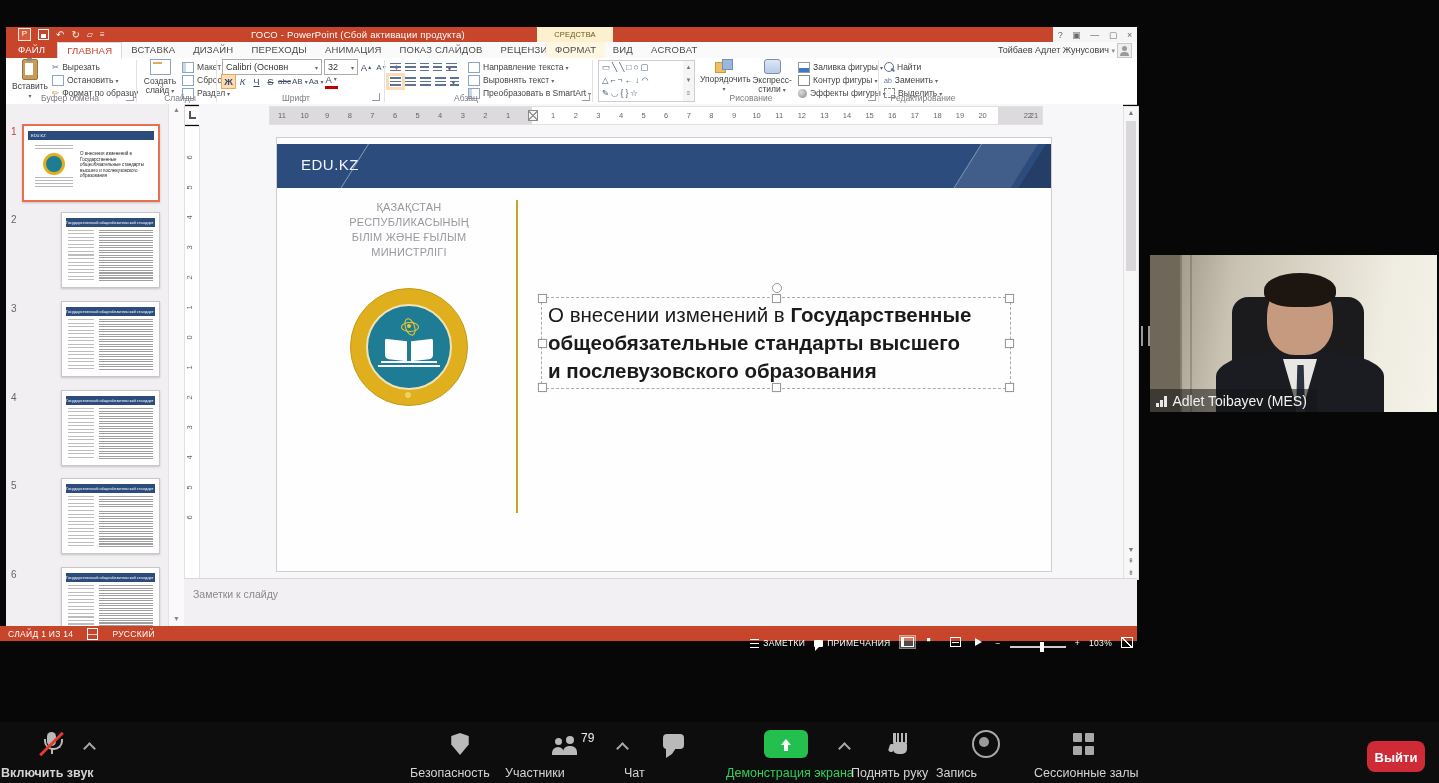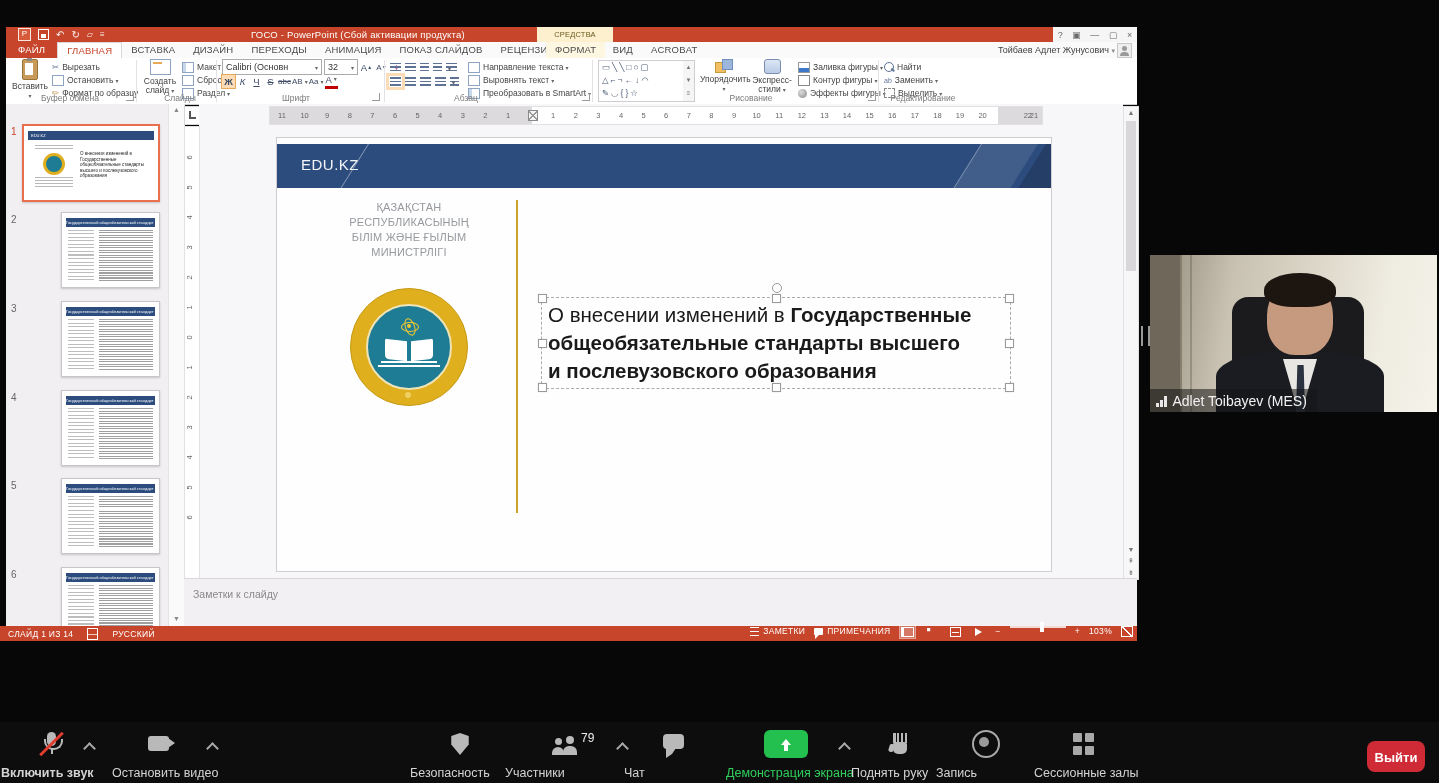--- a/index.html
+++ b/index.html
@@ -132,21 +132,21 @@
   .titlebox .txt{position:absolute;left:6px;top:3px;right:4px;font-size:20.5px;line-height:28px;color:#1a1a1a;}
   .titlebox b{font-weight:bold;}
   .hdl{position:absolute;width:7px;height:7px;background:#fff;border:1px solid #9a9a9a;box-shadow:0 0 1px rgba(0,0,0,.2);}
   .rot{position:absolute;left:50%;top:-15px;margin-left:-4px;width:8px;height:8px;border-radius:50%;background:#fff;border:1px solid #9a9a9a;}
 
   
   .notes{position:absolute;left:184px;top:578px;width:953px;height:48px;background:#F2F0F2;border-top:1px solid #D9D7D9;color:#8a8a8a;font-size:10.5px;}
   .notes .ph{position:absolute;left:9px;top:9px;}
   .statusbar{position:absolute;left:0px;top:626px;width:1137px;height:15px;background:#C6452B;color:#fff;font-size:8.5px;}
   .sb-left{position:absolute;left:8px;top:0;height:15px;display:flex;align-items:center;gap:14px;letter-spacing:.3px;}
-  .sb-right{position:absolute;right:4px;top:0;height:22px;display:flex;align-items:flex-start;gap:9px;letter-spacing:.3px;}
+  .sb-right{position:absolute;right:4px;top:0;height:22px;display:flex;align-items:flex-end;gap:9px;letter-spacing:.3px;}
   .ic-notes{display:inline-block;width:9px;height:7px;border-top:1px solid #fff;border-bottom:1px solid #fff;background:linear-gradient(#fff 0 0) center/9px 1px no-repeat;}
   .ic-comm{display:inline-block;width:9px;height:7px;background:#fff;border-radius:1px;position:relative;}
   .ic-comm::after{content:"";position:absolute;left:1px;top:7px;border:2px solid transparent;border-top-color:#fff;border-left-color:#fff;}
   .ic-book{display:inline-block;width:9px;height:10px;border:1px solid #fff;background:linear-gradient(transparent 45%,rgba(255,255,255,.7) 45% 55%,transparent 55%);}
   .sv{width:15px;height:12px;display:inline-flex;align-items:center;justify-content:center;}
   .sv.on{background:rgba(255,255,255,.28);outline:1px solid rgba(255,255,255,.5);}
   .g-norm{width:9px;height:8px;border:1px solid #fff;border-left-width:3px;}
   .g-sort{width:8px;height:8px;background:#fff;box-shadow:0 0 0 0 #fff;clip-path:polygon(0 0,40% 0,40% 40%,0 40%);outline:1px solid #fff;}
   .g-read{width:9px;height:8px;border:1px solid #fff;background:linear-gradient(#fff 0 0) center/7px 1px no-repeat;}
   .g-show{width:0;height:0;border:4px solid transparent;border-left:7px solid #fff;margin-left:3px;}
@@ -654,30 +654,20 @@
           <span class="zi mic">
             <span class="mic-b"></span>
             <span class="mic-s"></span>
             <span class="mic-st"></span>
             <span class="slash"></span>
           </span>
         </span>
         <span class="chev" style="left:84px;"></span>
         <div class="lbl">Включить звук</div>
       </div>
-      <div class="tb-item tb-stop-video" style="left: 112px; width: 101px;">
-        <span class="tb-ico">
-          <span class="zi cam">
-            <span class="cam-b"></span>
-            <span class="cam-l"></span>
-          </span>
-        </span>
-        <span class="chev" style="left:96px;"></span>
-        <div class="lbl">Остановить видео</div>
-      </div>
       <div class="tb-item tb-security" style="left: 410px; width: 100px;">
         <span class="tb-ico">
           <span class="zi shield"></span>
         </span>
         <div class="lbl">Безопасность</div>
       </div>
       <div class="tb-item tb-participants" style="left: 505px; width: 120px;">
         <span class="tb-ico">
           <span class="zi ppl">
             <span class="p1"></span>

